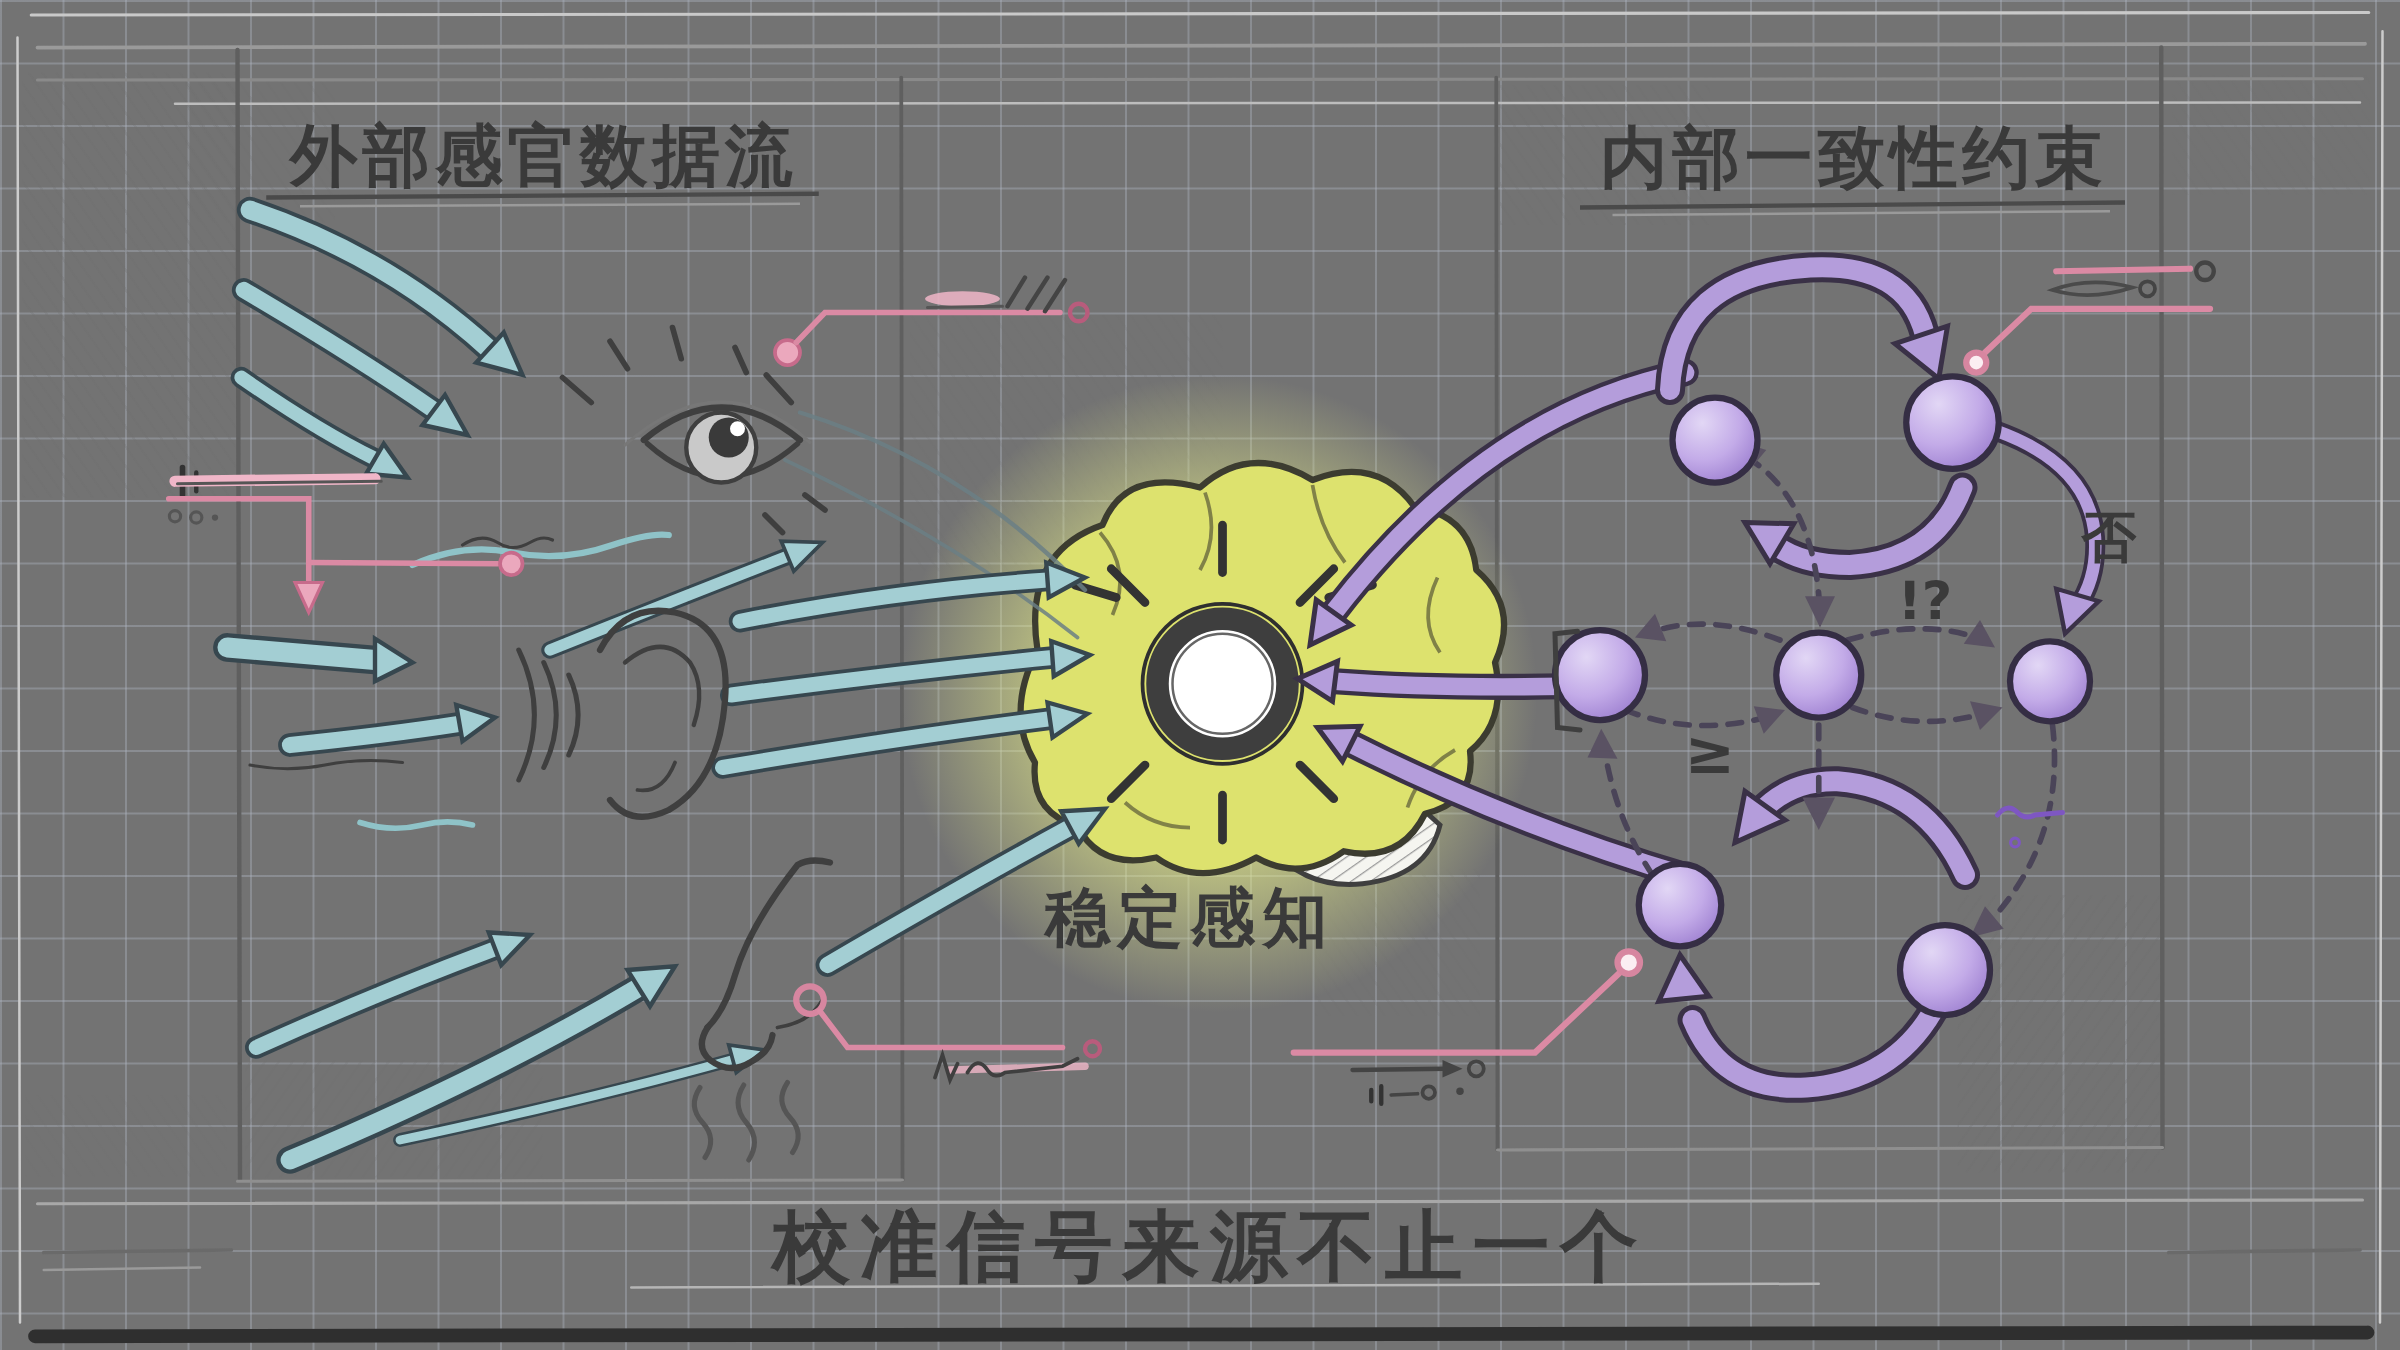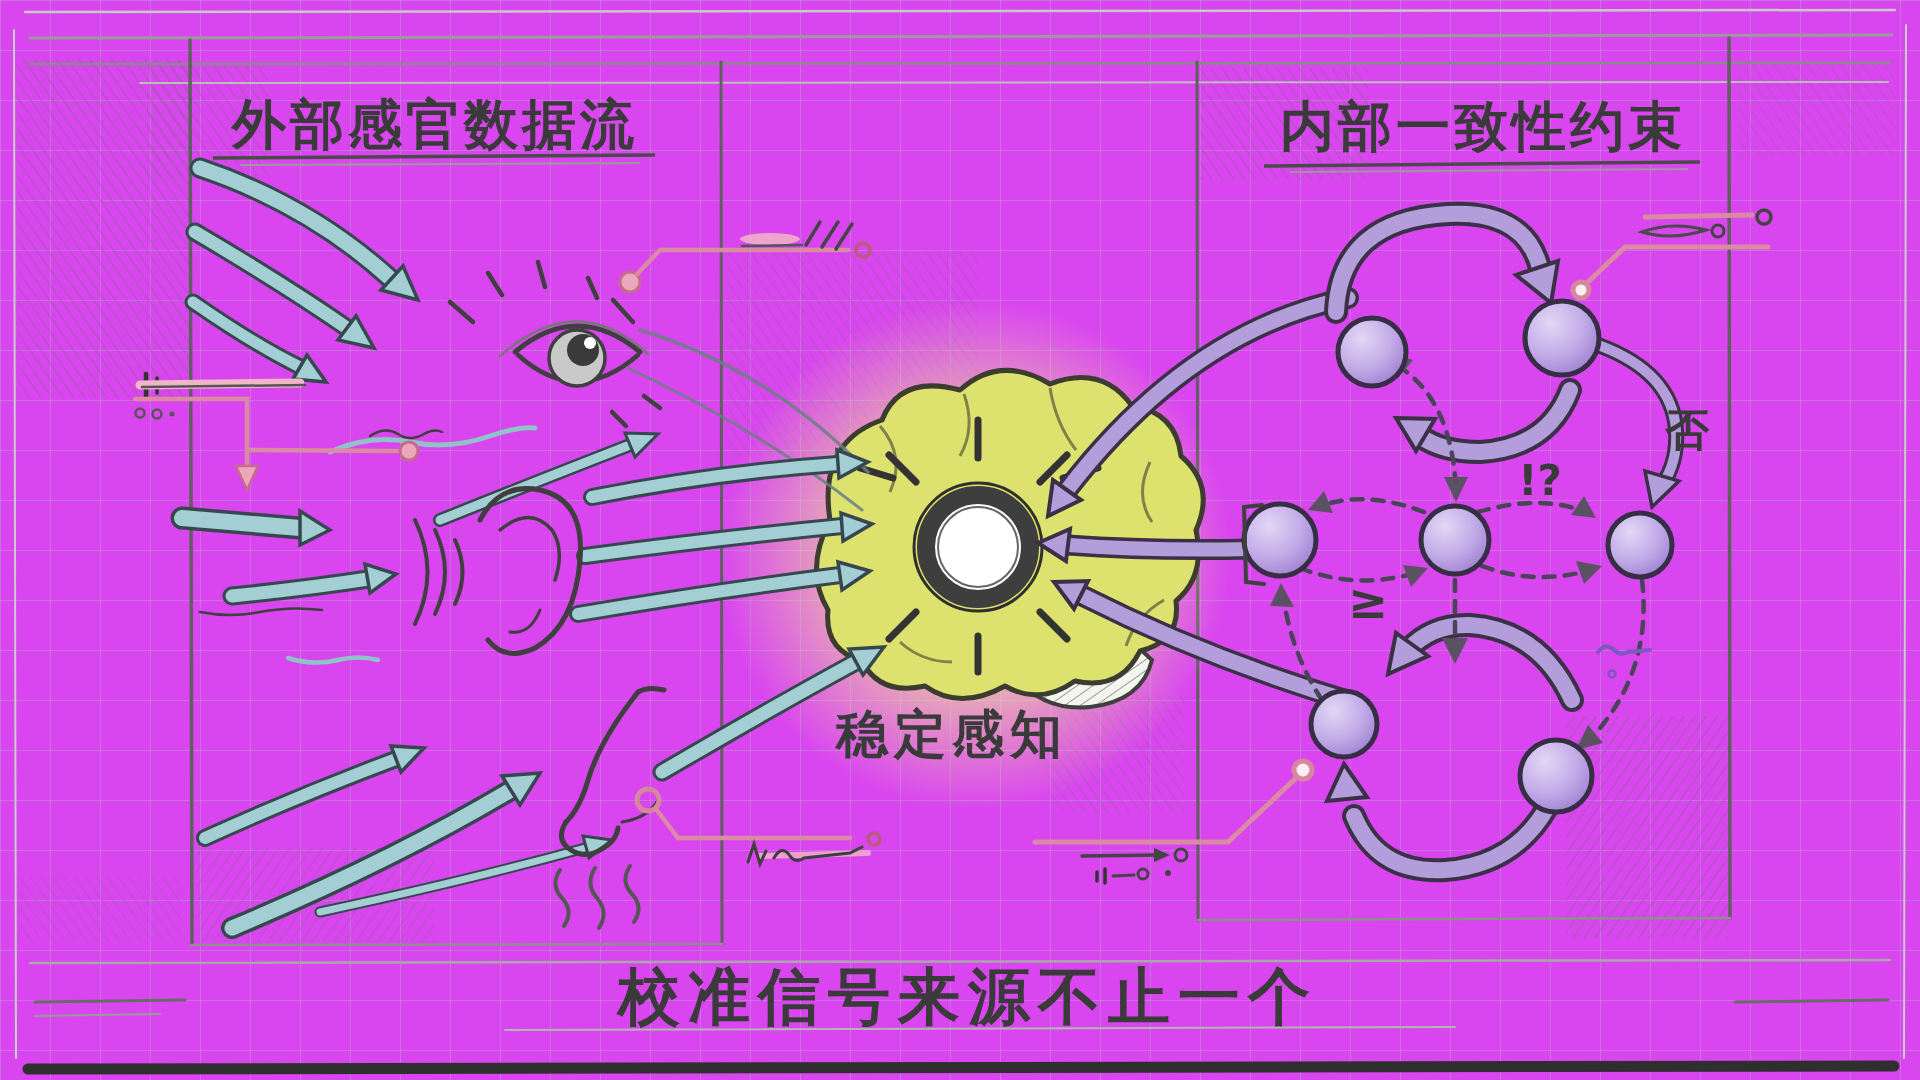--- a/index.html
+++ b/index.html
@@ -1,17 +1,17 @@
 <!DOCTYPE html>
 <html><head>
 <meta charset="utf-8">
 <style>
   html,body{margin:0;padding:0;background:#e8e8e8;}
   .stage{position:relative;width:1920px;height:1080px;overflow:hidden;
-         background:#d946ef;font-family:"DejaVu Sans",sans-serif;}
+         background:#737373;font-family:"DejaVu Sans",sans-serif;}
   .grid-bg{position:absolute;inset:0;
     background-image:
       linear-gradient(rgba(176,183,196,.38) 1.5px, transparent 1.5px),
       linear-gradient(90deg, rgba(176,183,196,.38) 1.5px, transparent 1.5px);
     background-size:50px 50px;}
   .hatch{position:absolute;
     background:repeating-linear-gradient(55deg, rgba(110,110,110,.26) 0 2px, transparent 2px 9px);}
   .hatch.back{background:repeating-linear-gradient(-55deg, rgba(110,110,110,.26) 0 2px, transparent 2px 9px);}
   .art{position:absolute;inset:0;}
   text{fill:#3a3a3a;font-family:"DejaVu Sans",sans-serif;}

